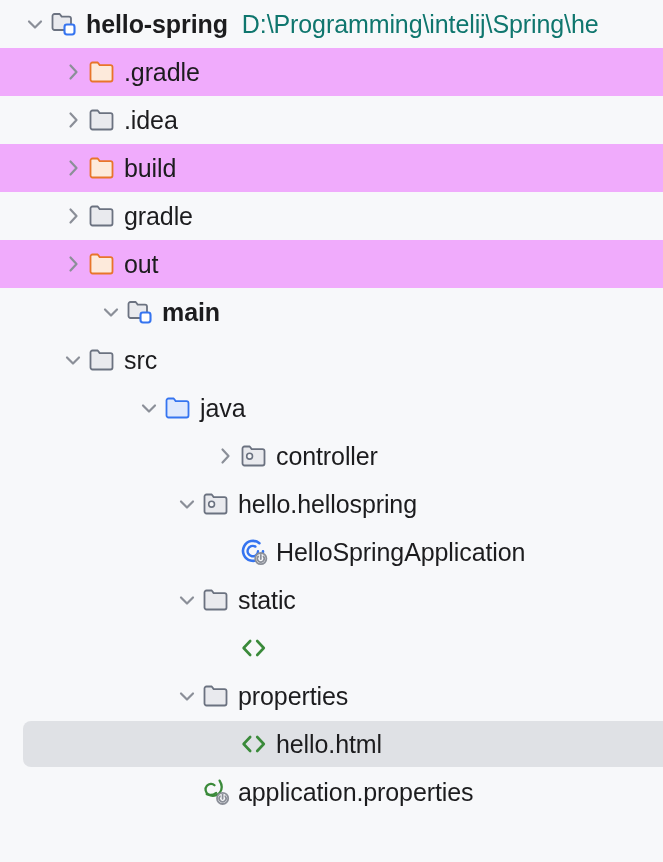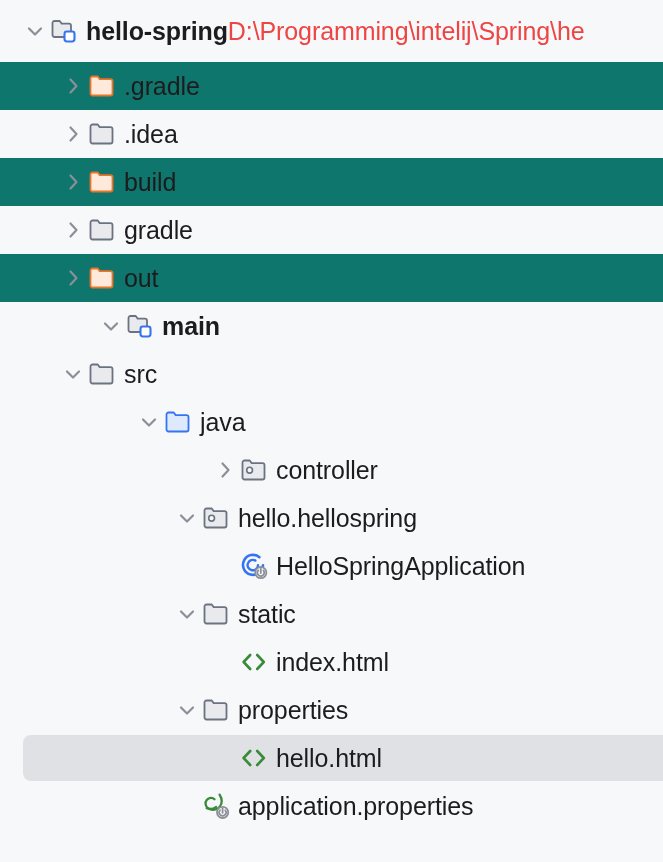--- a/index.html
+++ b/index.html
@@ -21,22 +21,22 @@
     background: #f7f8fa;
   }
   .row {
     position: relative;
     height: 48px;
     display: flex;
     align-items: center;
     white-space: nowrap;
     box-sizing: border-box;
   }
-  .row.root { height: 62px; }
-  .row.excluded { background: #0f766e; }
+  .row.root { height: 48px; }
+  .row.excluded { background: #f0abfc; }
   .row .sel-bg {
     position: absolute;
     left: 23px;
     right: 0;
     top: 1px;
     bottom: 1px;
     background: #dfe1e5;
     border-radius: 8px 0 0 8px;
     pointer-events: none;
   }
@@ -70,21 +70,22 @@
     z-index: 2;
     font-size: 25px;
     color: #1c1c1e;
     letter-spacing: -0.1px;
   }
   .label.bold { font-weight: bold; }
   .path {
     position: relative;
     z-index: 2;
     font-size: 25px;
-    color: #ef4444;
+    color: #0f766e;
+    margin-left: 14px;
     letter-spacing: -0.1px;
   }
 </style>
 </head>
 <body>
 
 <div id="tree">
     <div class="row root">
       <div class="indent" style="width: 22px;"></div>
       <span class="arrow">
@@ -282,21 +283,20 @@
         <svg xmlns="http://www.w3.org/2000/svg" width="26" height="26" viewBox="0 0 26 26">
           <path d="M10.5 6.5 L16.5 13 L10.5 19.5" fill="none" stroke="#8b8f98" stroke-width="2.2" stroke-linecap="round" stroke-linejoin="round"></path>
         </svg>
       </span>
       <span class="icon">
         <svg xmlns="http://www.w3.org/2000/svg" width="30" height="26" viewBox="0 0 30 26">
           <path d="M11.2 6 L4.6 13 L11.2 20" fill="none" stroke="#3a8a3a" stroke-width="2.6" stroke-linecap="round" stroke-linejoin="round"></path>
           <path d="M18.2 6 L24.8 13 L18.2 20" fill="none" stroke="#3a8a3a" stroke-width="2.6" stroke-linecap="round" stroke-linejoin="round"></path>
         </svg>
       </span>
-      <span class="label">index.html</span>
     </div>
     <div class="row">
       <div class="indent" style="width: 174px;"></div>
       <span class="arrow">
         <svg xmlns="http://www.w3.org/2000/svg" width="26" height="26" viewBox="0 0 26 26">
           <path d="M7 10.5 L13 16.5 L19 10.5" fill="none" stroke="#8b8f98" stroke-width="2.2" stroke-linecap="round" stroke-linejoin="round"></path>
         </svg>
       </span>
       <span class="icon">
         <svg xmlns="http://www.w3.org/2000/svg" width="28" height="28" viewBox="0 0 28 28">

